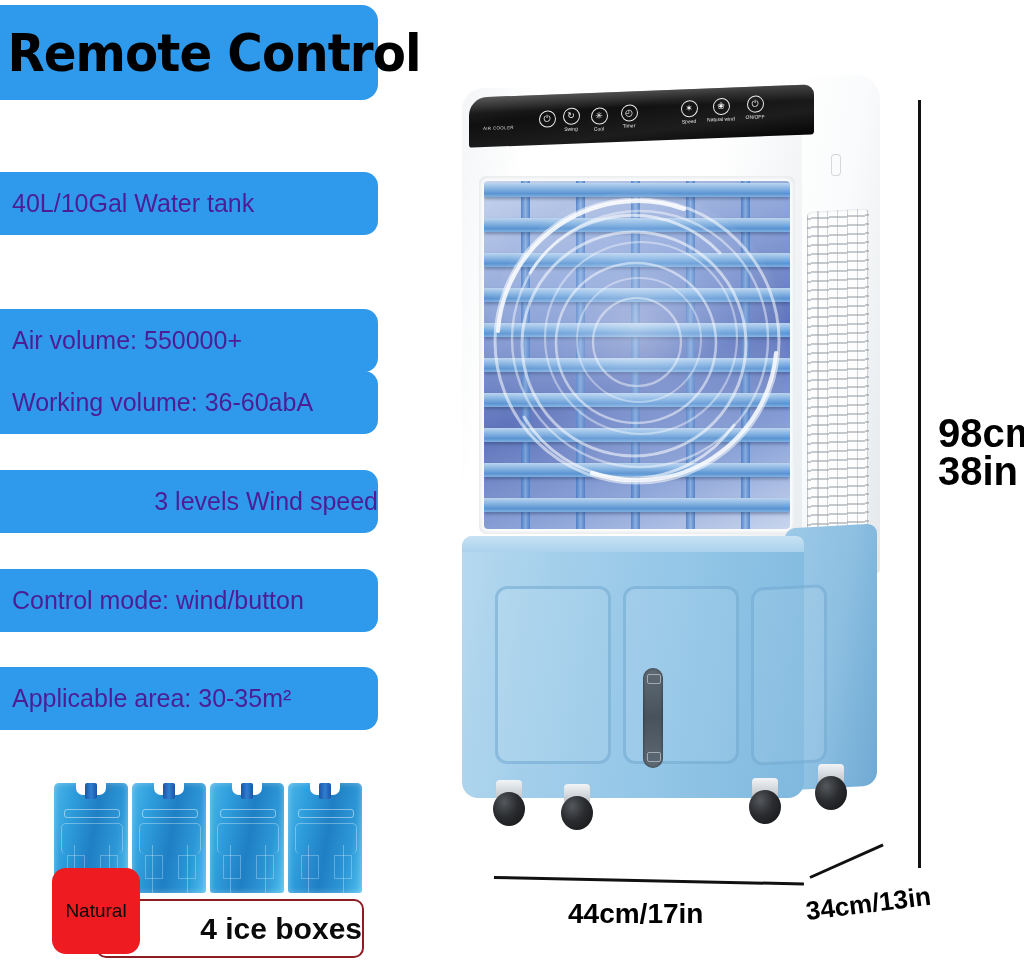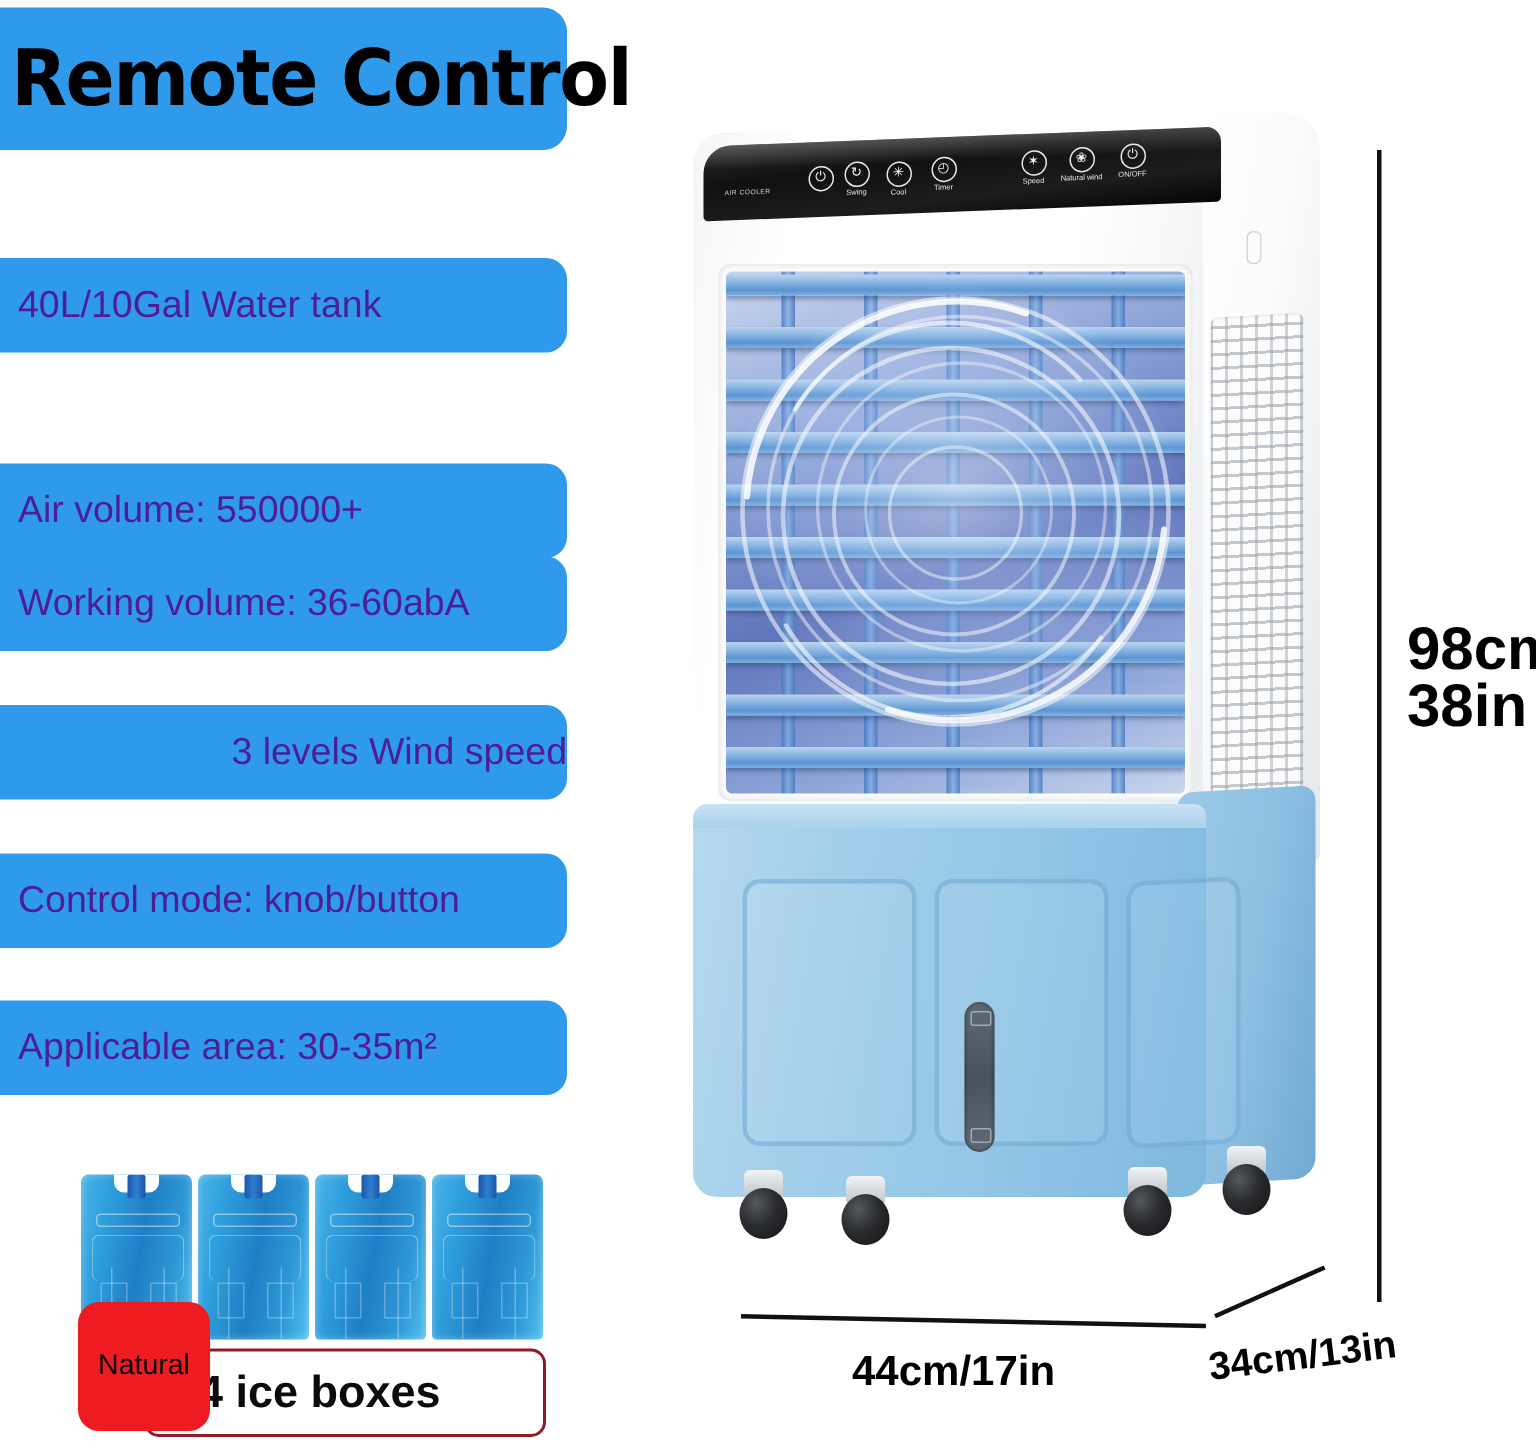--- a/index.html
+++ b/index.html
@@ -160,21 +160,21 @@
     position: absolute;
     left: 96px;
     top: 899px;
     width: 264px;
     height: 55px;
     background: #ffffff;
     border: 2.5px solid #8d1c24;
     border-radius: 10px;
     display: flex;
     align-items: center;
-    justify-content: flex-start;
+    justify-content: flex-end;
     z-index: 3;
   }
   .icebox-label .lbl-text {
     font-family: "Liberation Sans", sans-serif;
     font-weight: bold;
     font-size: 30px;
     color: #0b0b0b;
     padding-left: 34px;
   }
 
@@ -497,21 +497,21 @@
 <div class="spec-bar spec-2">
   <span class="spec-text">Air volume: 550000+</span>
 </div>
 <div class="spec-bar spec-3">
   <span class="spec-text">Working volume: 36-60abA</span>
 </div>
 <div class="spec-bar spec-4">
   <span class="spec-text">3 levels Wind speed</span>
 </div>
 <div class="spec-bar spec-5">
-  <span class="spec-text">Control mode: knob/button</span>
+  <span class="spec-text">Control mode: wind/button</span>
 </div>
 <div class="spec-bar spec-6">
   <span class="spec-text">Applicable area: 30-35m²</span>
 </div>
 
 <div class="icebox-group">
   <div class="icebox b1">
     <div class="notch"></div>
     <div class="cap"></div>
     <div class="emboss-a"></div>

